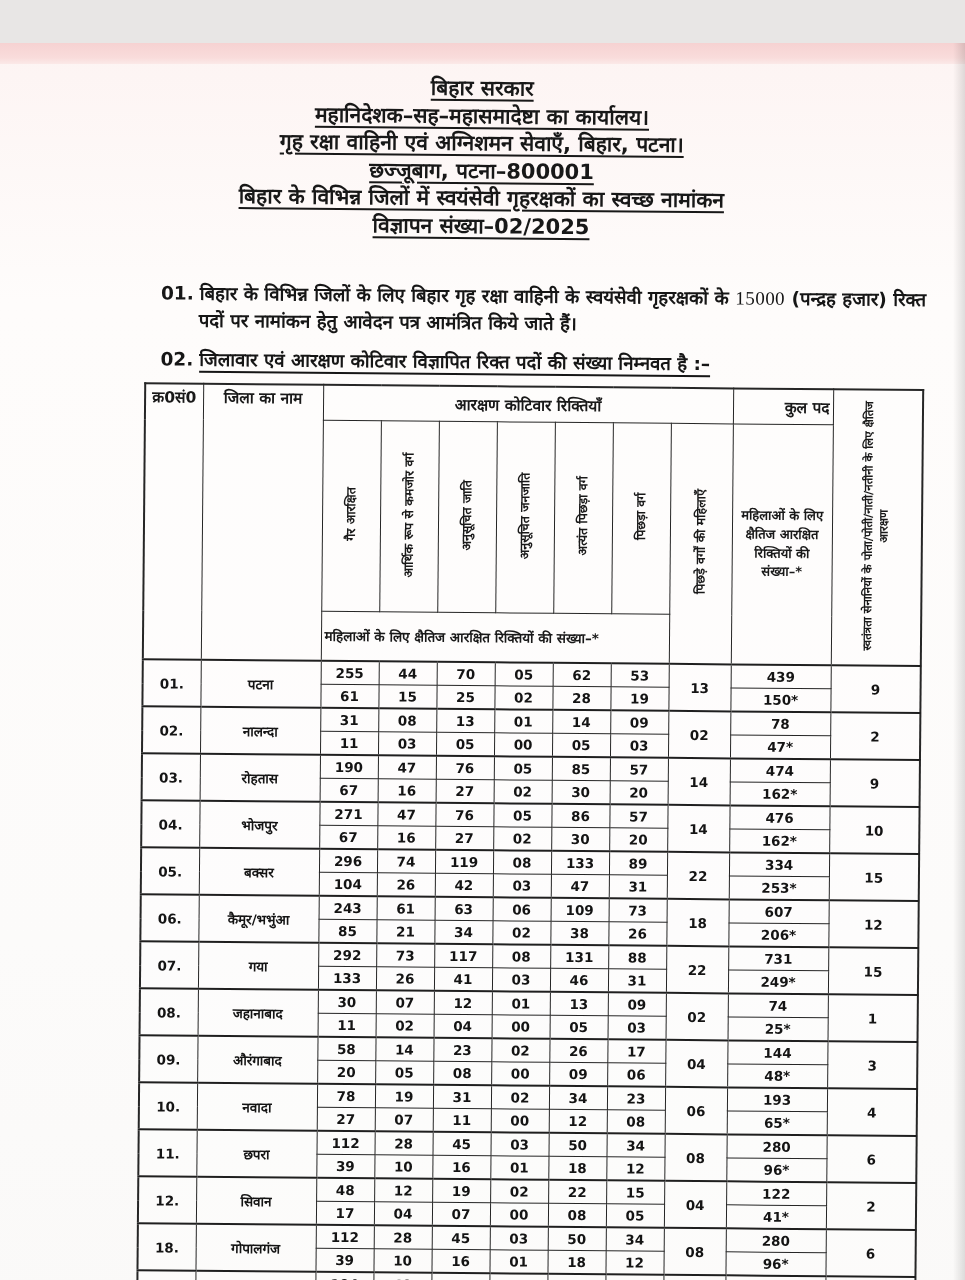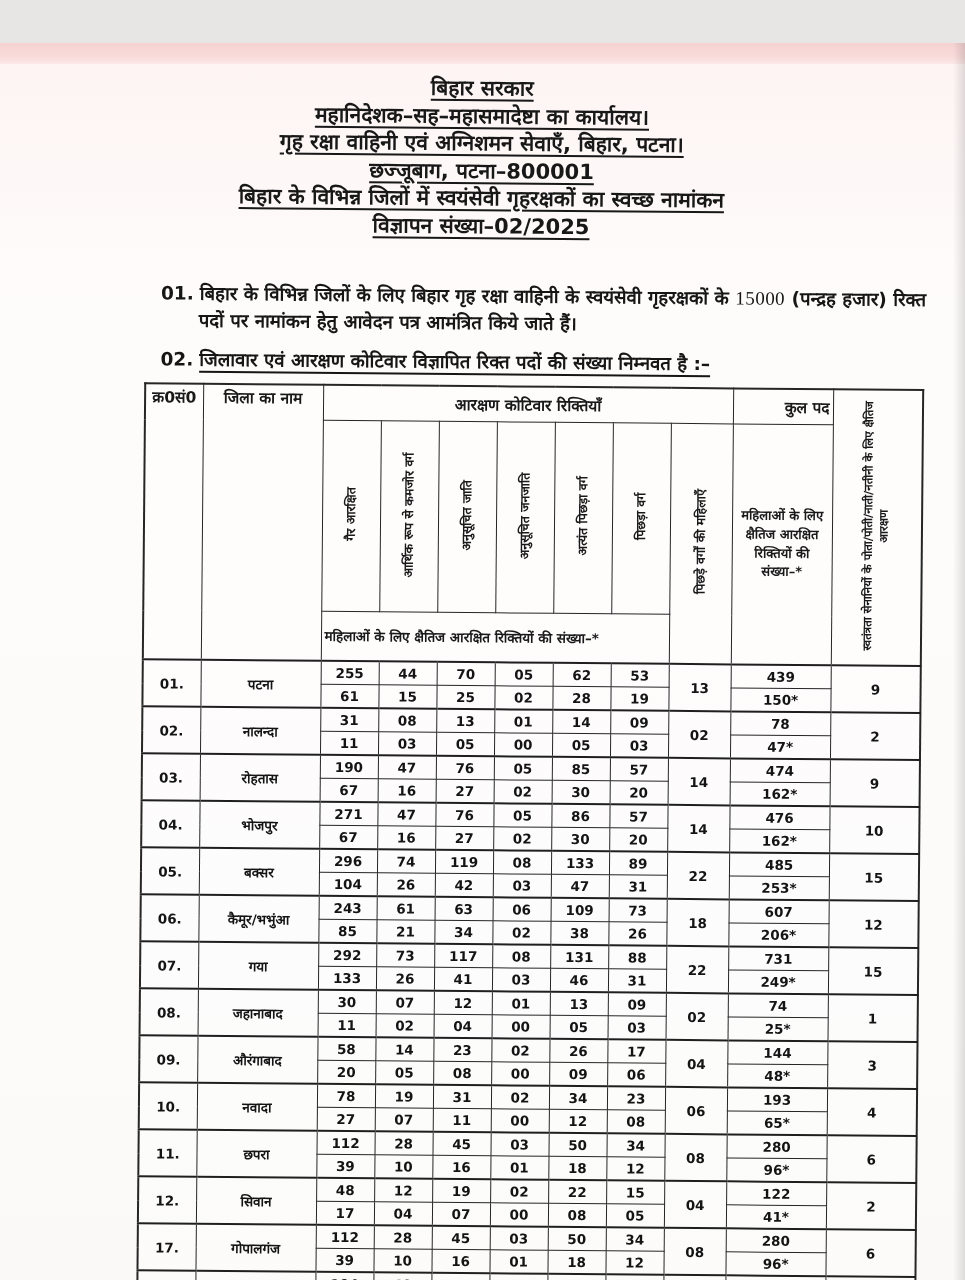--- a/index.html
+++ b/index.html
@@ -279,21 +279,21 @@
           <tr class="district-start">
             <td class="c-sl" rowspan="2">05.</td>
             <td class="c-district" rowspan="2">बक्सर</td>
             <td class="c-num">296</td>
             <td class="c-num">74</td>
             <td class="c-num">119</td>
             <td class="c-num">08</td>
             <td class="c-num">133</td>
             <td class="c-num">89</td>
             <td class="c-num" rowspan="2">22</td>
-            <td class="c-num">485</td>
+            <td class="c-num">334</td>
             <td class="c-num" rowspan="2">15</td>
           </tr>
           <tr>
             <td class="c-num">104</td>
             <td class="c-num">26</td>
             <td class="c-num">42</td>
             <td class="c-num">03</td>
             <td class="c-num">47</td>
             <td class="c-num">31</td>
             <td class="c-num">253*</td>
@@ -446,21 +446,21 @@
           <tr>
             <td class="c-num">17</td>
             <td class="c-num">04</td>
             <td class="c-num">07</td>
             <td class="c-num">00</td>
             <td class="c-num">08</td>
             <td class="c-num">05</td>
             <td class="c-num">41*</td>
           </tr>
           <tr class="district-start">
-            <td class="c-sl" rowspan="2">17.</td>
+            <td class="c-sl" rowspan="2">18.</td>
             <td class="c-district" rowspan="2">गोपालगंज</td>
             <td class="c-num">112</td>
             <td class="c-num">28</td>
             <td class="c-num">45</td>
             <td class="c-num">03</td>
             <td class="c-num">50</td>
             <td class="c-num">34</td>
             <td class="c-num" rowspan="2">08</td>
             <td class="c-num">280</td>
             <td class="c-num" rowspan="2">6</td>

